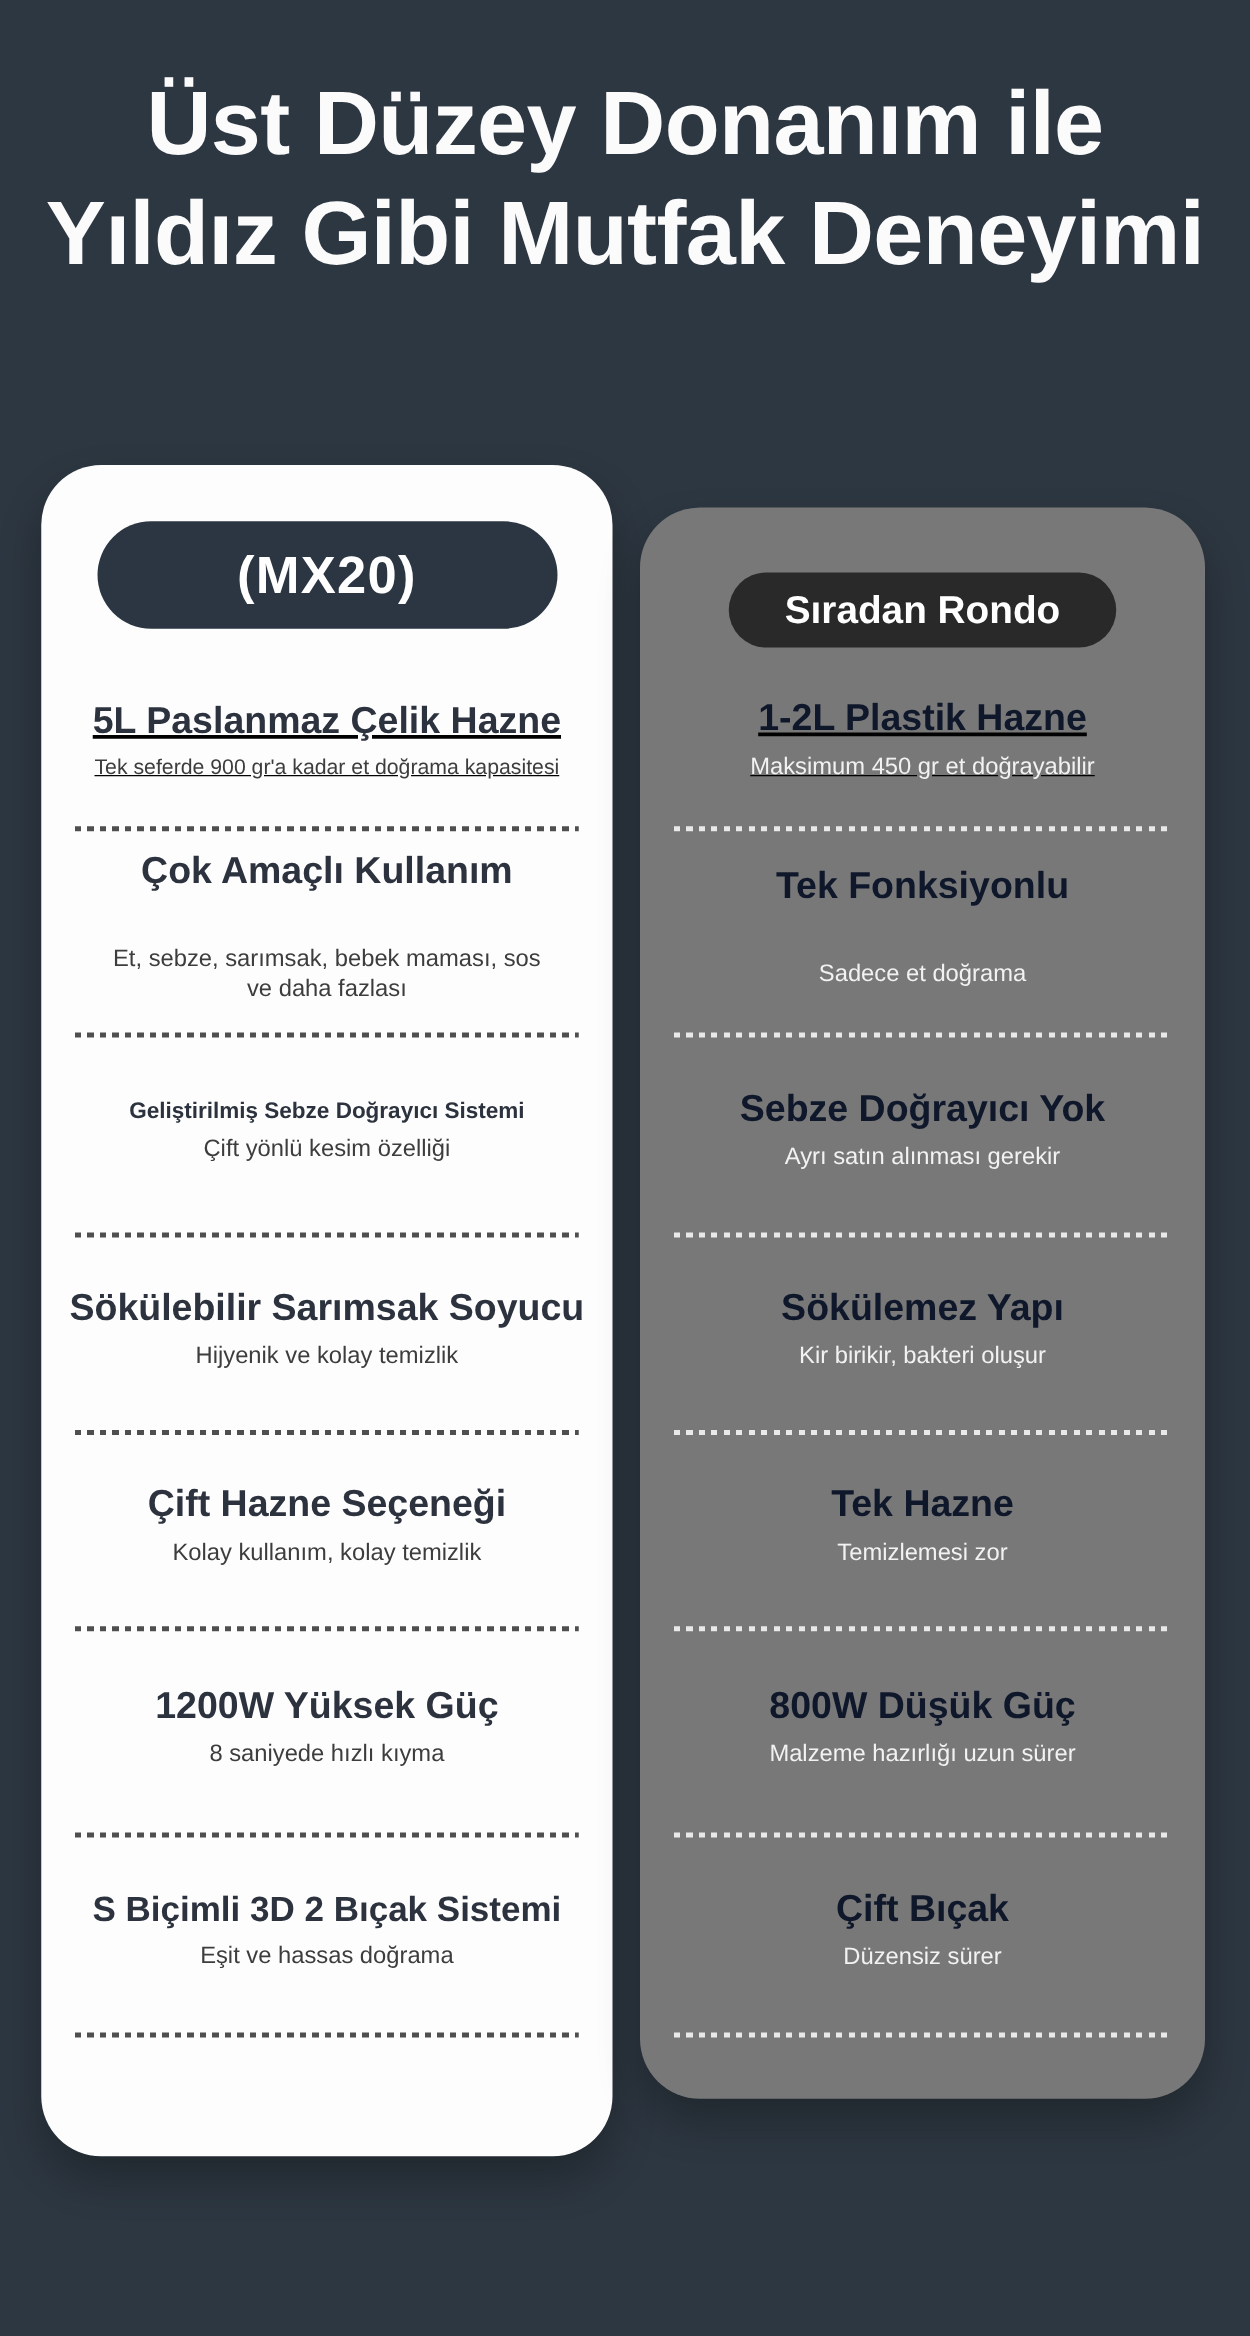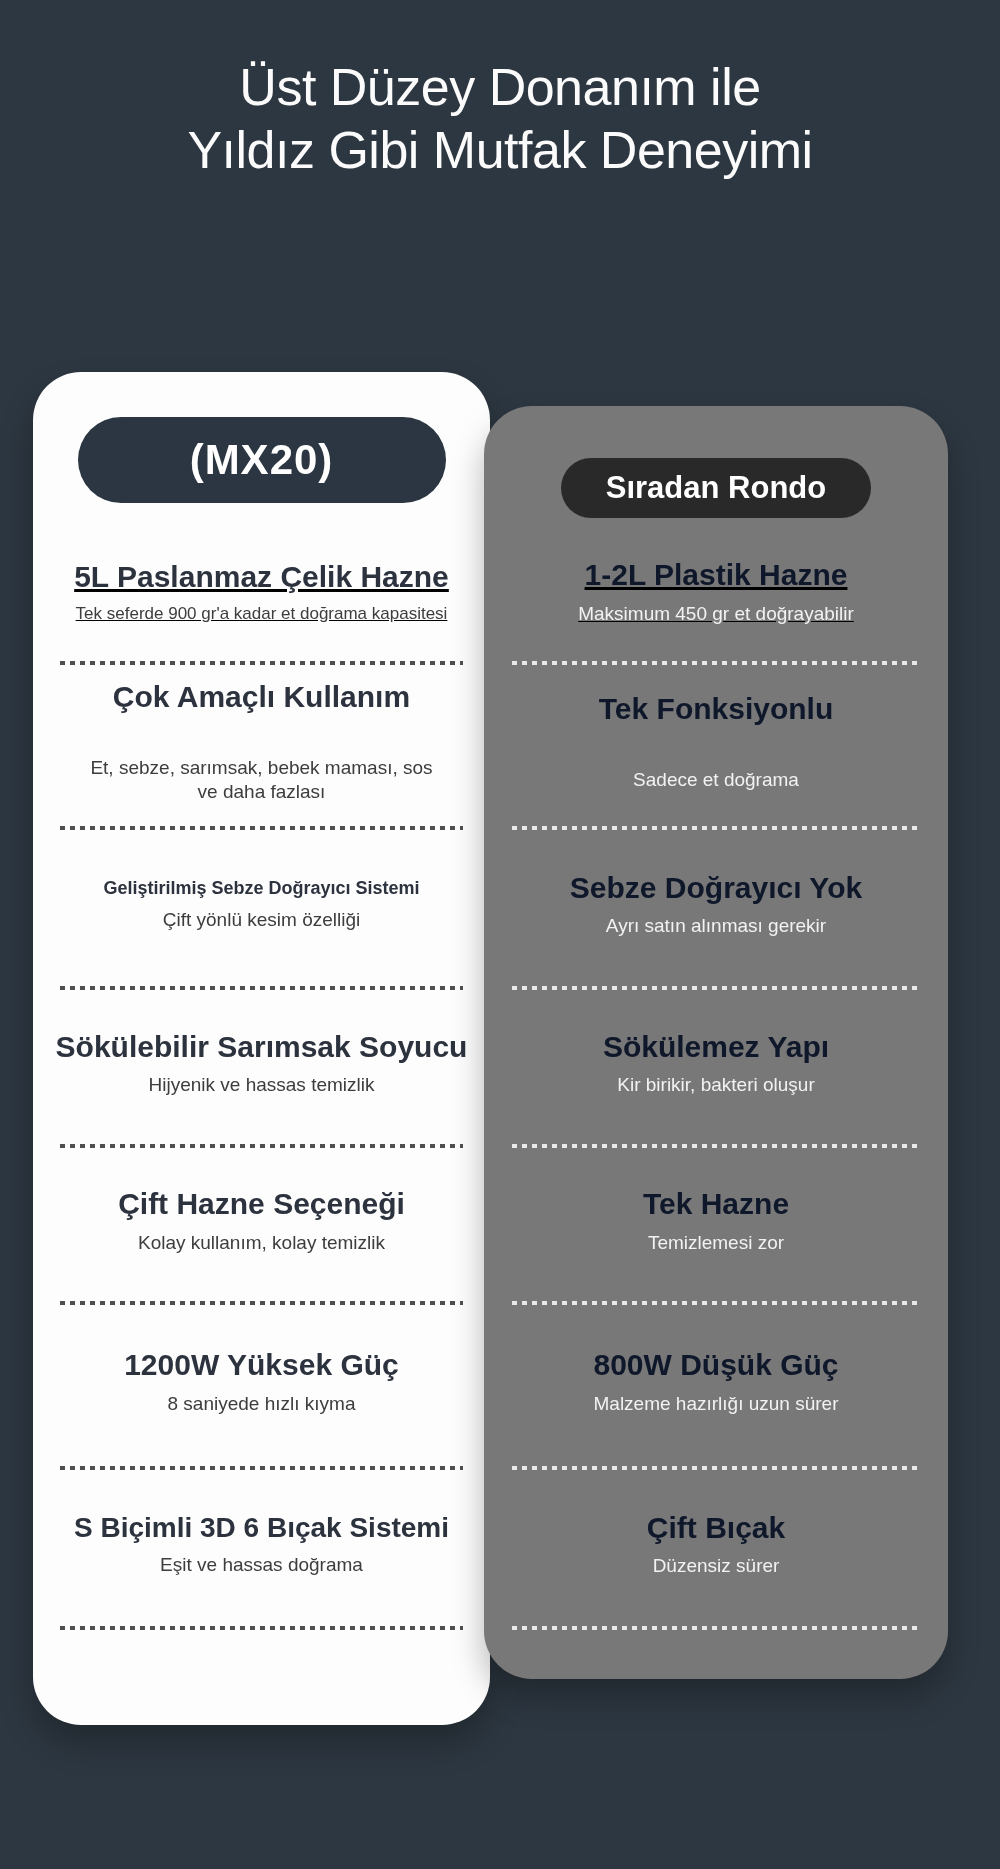--- a/index.html
+++ b/index.html
@@ -8,40 +8,39 @@
     background:#2d3741;
     font-family:"Liberation Sans", sans-serif;
     position:relative;
     overflow:hidden;
   }
   .page-title{
     position:absolute;
     top:56px;left:0;width:1000px;
     text-align:center;
     color:#fbfbfb;
-    font-size:52px;
-    font-weight:normal;
+    font-size:72px;
+    font-weight:bold;
     line-height:1.22;
     letter-spacing:-0.5px;
   }
   .card{
     position:absolute;
     border-radius:48px;
     box-shadow:0 18px 32px rgba(0,0,0,0.28);
   }
   .card-left{
     left:33px;top:372px;
     width:457px;height:1353px;
     background:#fdfdfd;
   }
   .card-right{
-    left:484px;top:406px;
+    left:512px;top:406px;
     width:452px;height:1273px;
     background:#787878;
-    padding-left:12px;
   }
   .badge{
     position:absolute;
     left:50%;transform:translateX(-50%);
     display:flex;align-items:center;justify-content:center;
     color:#ffffff;font-weight:bold;
     border-radius:60px;
     white-space:nowrap;
   }
   .badge-left{
@@ -128,35 +127,35 @@
       <div class="feature-subtitle">Et, sebze, sarımsak, bebek maması, sos ve daha fazlası</div>
       <div class="row-divider"></div>
     </div>
     <div class="row">
       <div class="feature-title">Geliştirilmiş Sebze Doğrayıcı Sistemi</div>
       <div class="feature-subtitle">Çift yönlü kesim özelliği</div>
       <div class="row-divider"></div>
     </div>
     <div class="row">
       <div class="feature-title">Sökülebilir Sarımsak Soyucu</div>
-      <div class="feature-subtitle">Hijyenik ve hassas temizlik</div>
+      <div class="feature-subtitle">Hijyenik ve kolay temizlik</div>
       <div class="row-divider"></div>
     </div>
     <div class="row">
       <div class="feature-title">Çift Hazne Seçeneği</div>
       <div class="feature-subtitle">Kolay kullanım, kolay temizlik</div>
       <div class="row-divider"></div>
     </div>
     <div class="row">
       <div class="feature-title">1200W Yüksek Güç</div>
       <div class="feature-subtitle">8 saniyede hızlı kıyma</div>
       <div class="row-divider"></div>
     </div>
     <div class="row">
-      <div class="feature-title">S Biçimli 3D 6 Bıçak Sistemi</div>
+      <div class="feature-title">S Biçimli 3D 2 Bıçak Sistemi</div>
       <div class="feature-subtitle">Eşit ve hassas doğrama</div>
       <div class="row-divider"></div>
     </div>
   </div>
 </div>
 
 <div class="card card-right">
   <div class="badge badge-right">Sıradan Rondo</div>
   <div class="rows">
     <div class="row">

